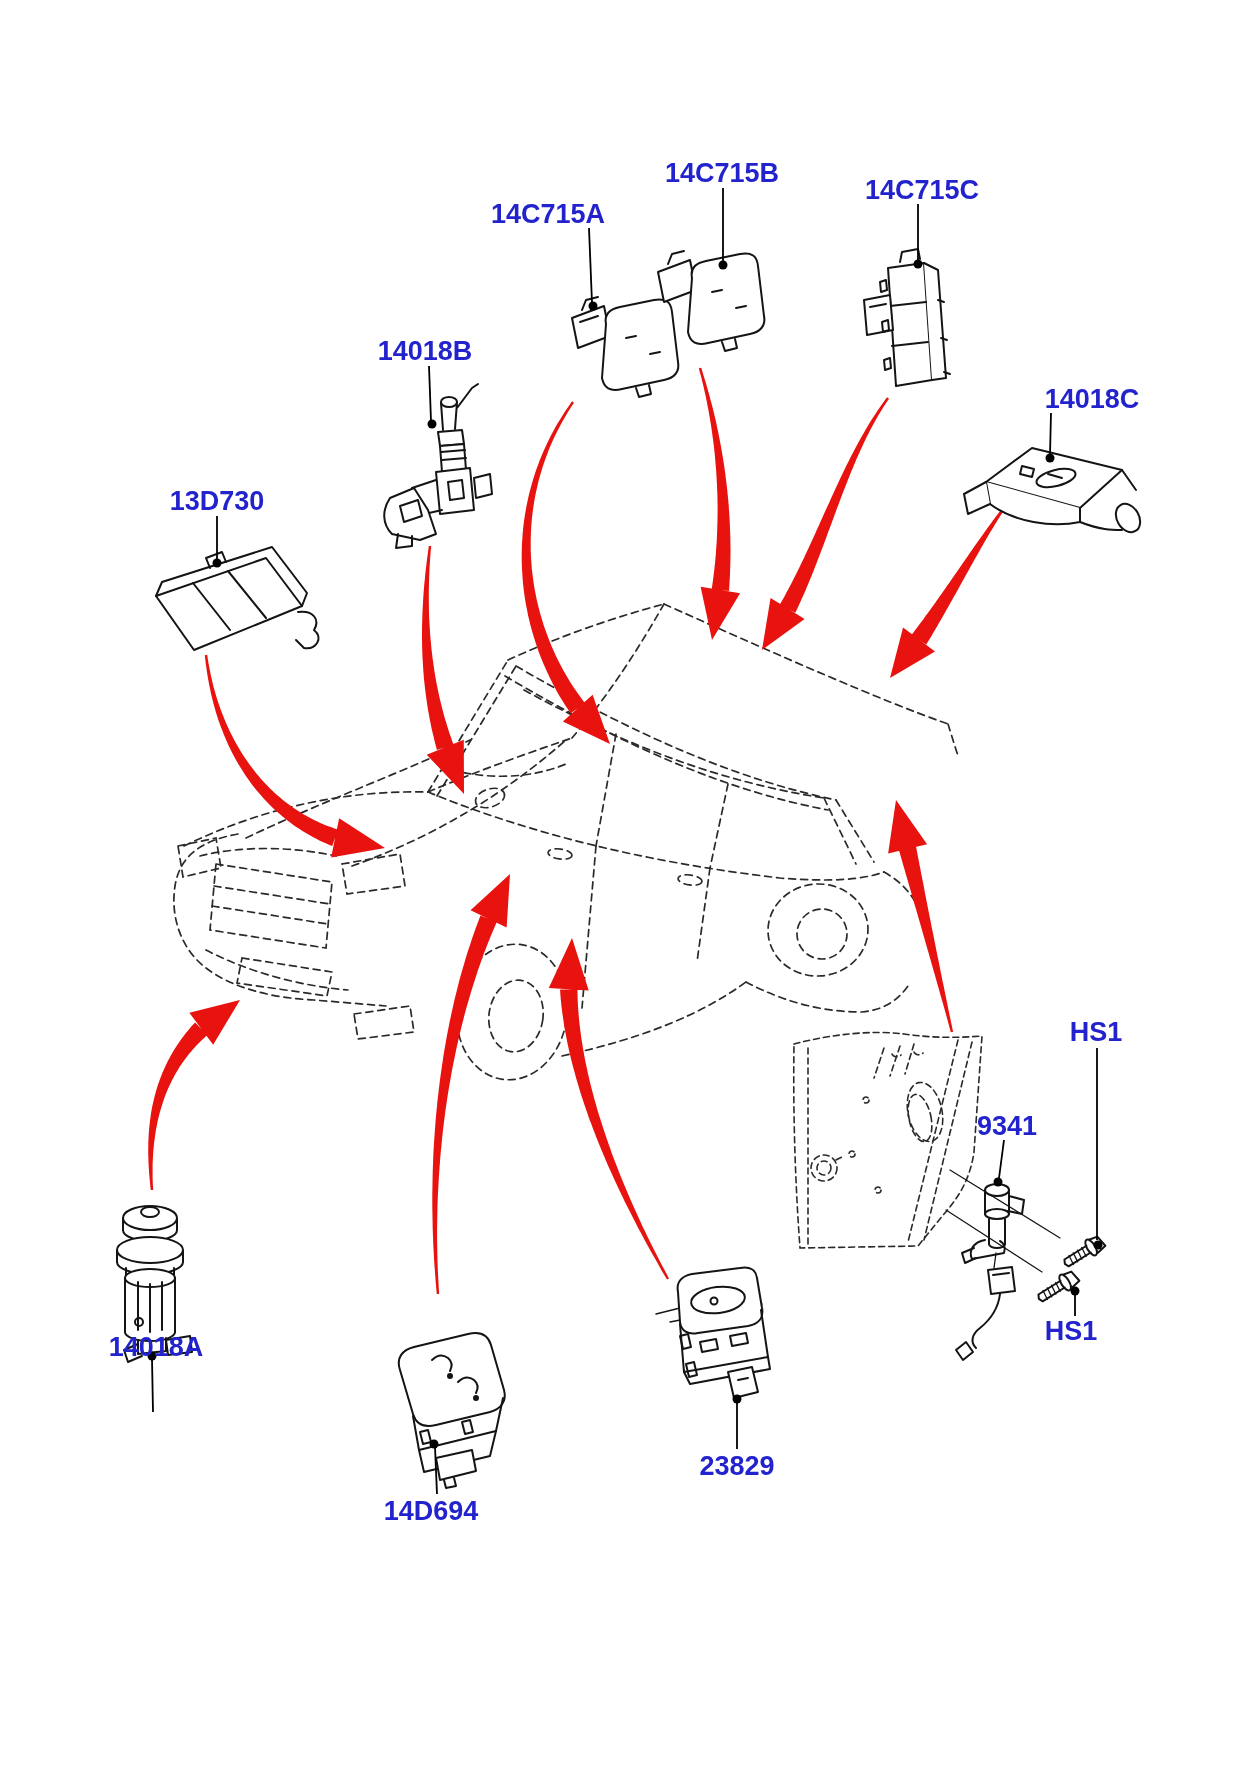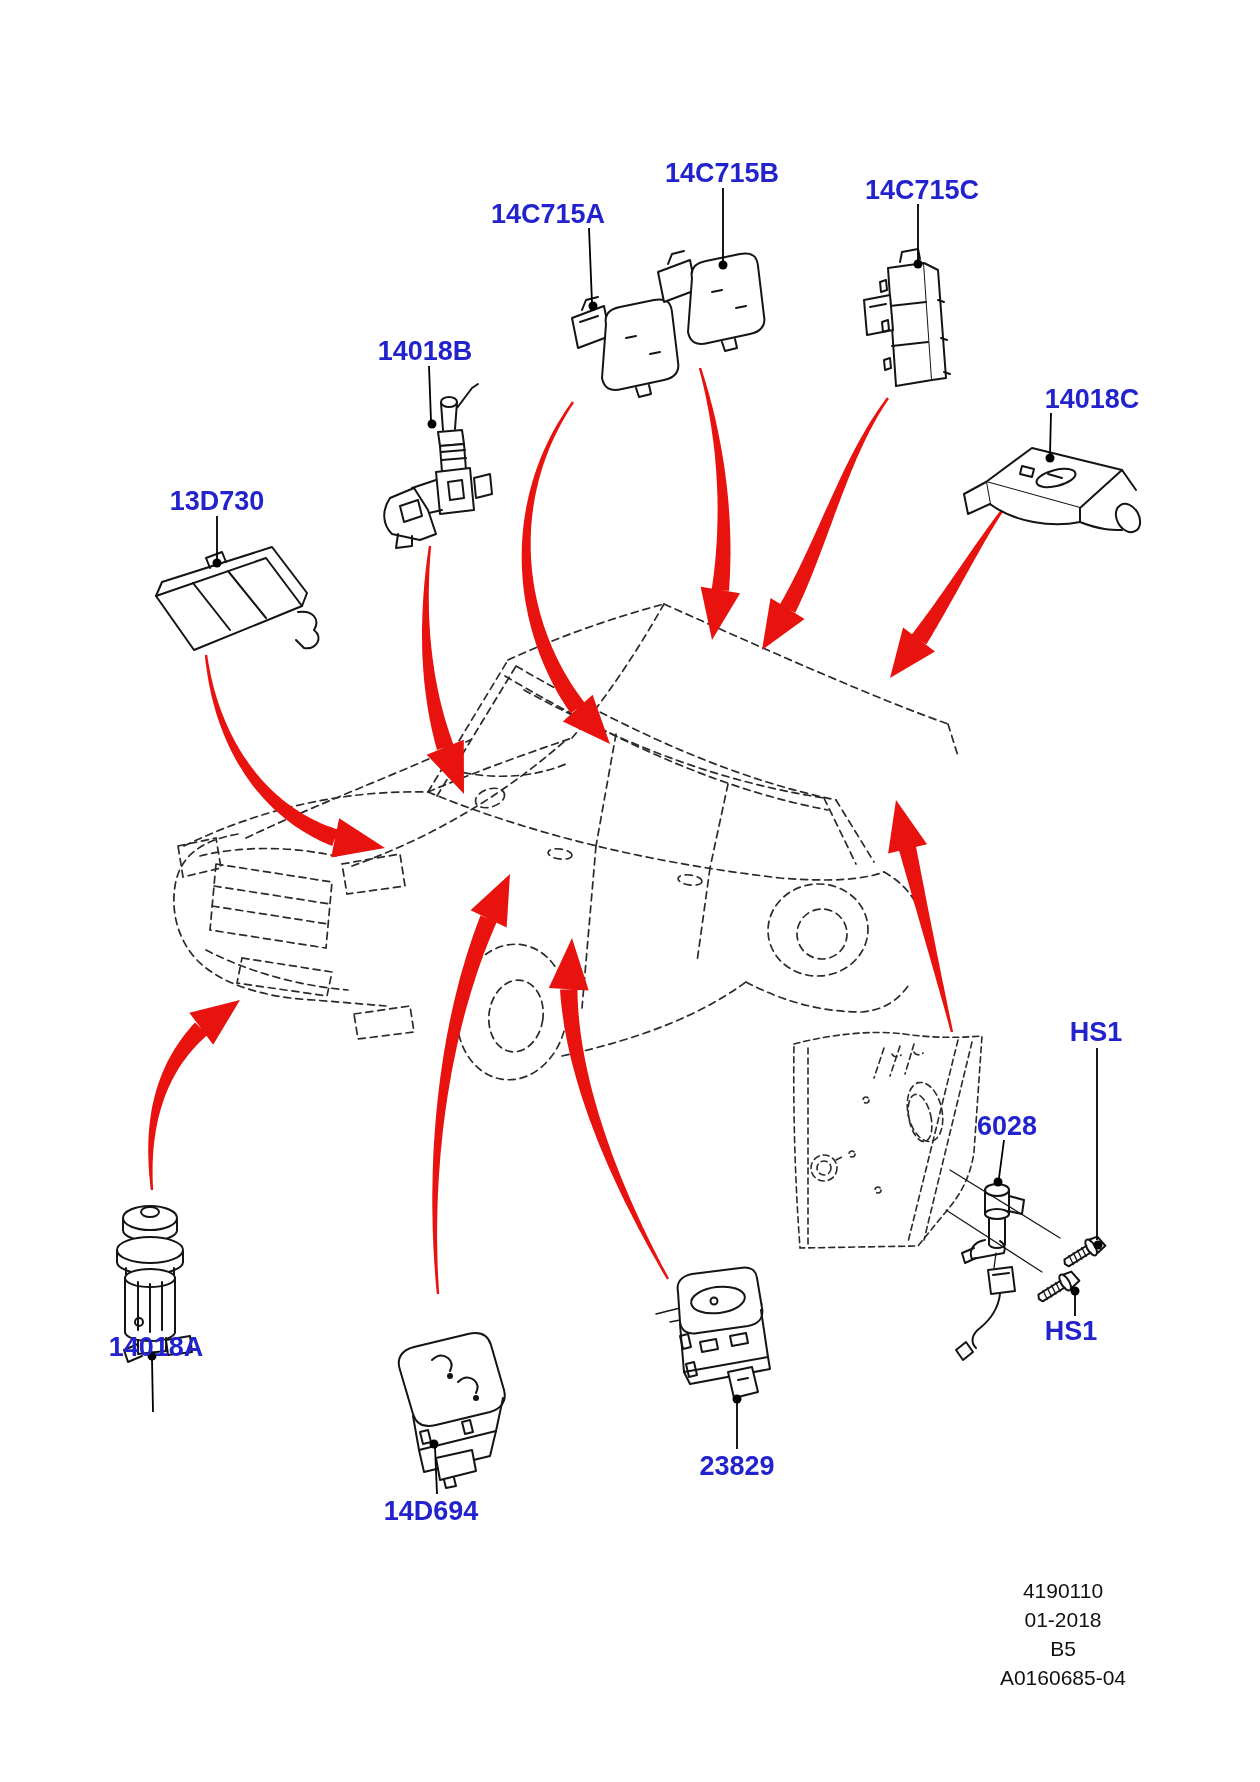--- a/index.html
+++ b/index.html
@@ -269,24 +269,18 @@
 
 <div class="label" style="left:548px;top:214px">14C715A</div>
 <div class="label" style="left:722px;top:173px">14C715B</div>
 <div class="label" style="left:922px;top:190px">14C715C</div>
 <div class="label" style="left:425px;top:351px">14018B</div>
 <div class="label" style="left:217px;top:501px">13D730</div>
 <div class="label" style="left:1092px;top:399px">14018C</div>
 <div class="label" style="left:156px;top:1347px">14018A</div>
 <div class="label" style="left:431px;top:1511px">14D694</div>
 <div class="label" style="left:737px;top:1466px">23829</div>
-<div class="label" style="left:1007px;top:1126px">6028</div>
+<div class="label" style="left:1007px;top:1126px">9341</div>
 <div class="label" style="left:1096px;top:1032px">HS1</div>
 <div class="label" style="left:1071px;top:1331px">HS1</div>
 
-<div class="plate">
-  <div>4190110</div>
-  <div>01-2018</div>
-  <div>B5</div>
-  <div>A0160685-04</div>
+
 </div>
 
-</div>
-
 </body></html>

